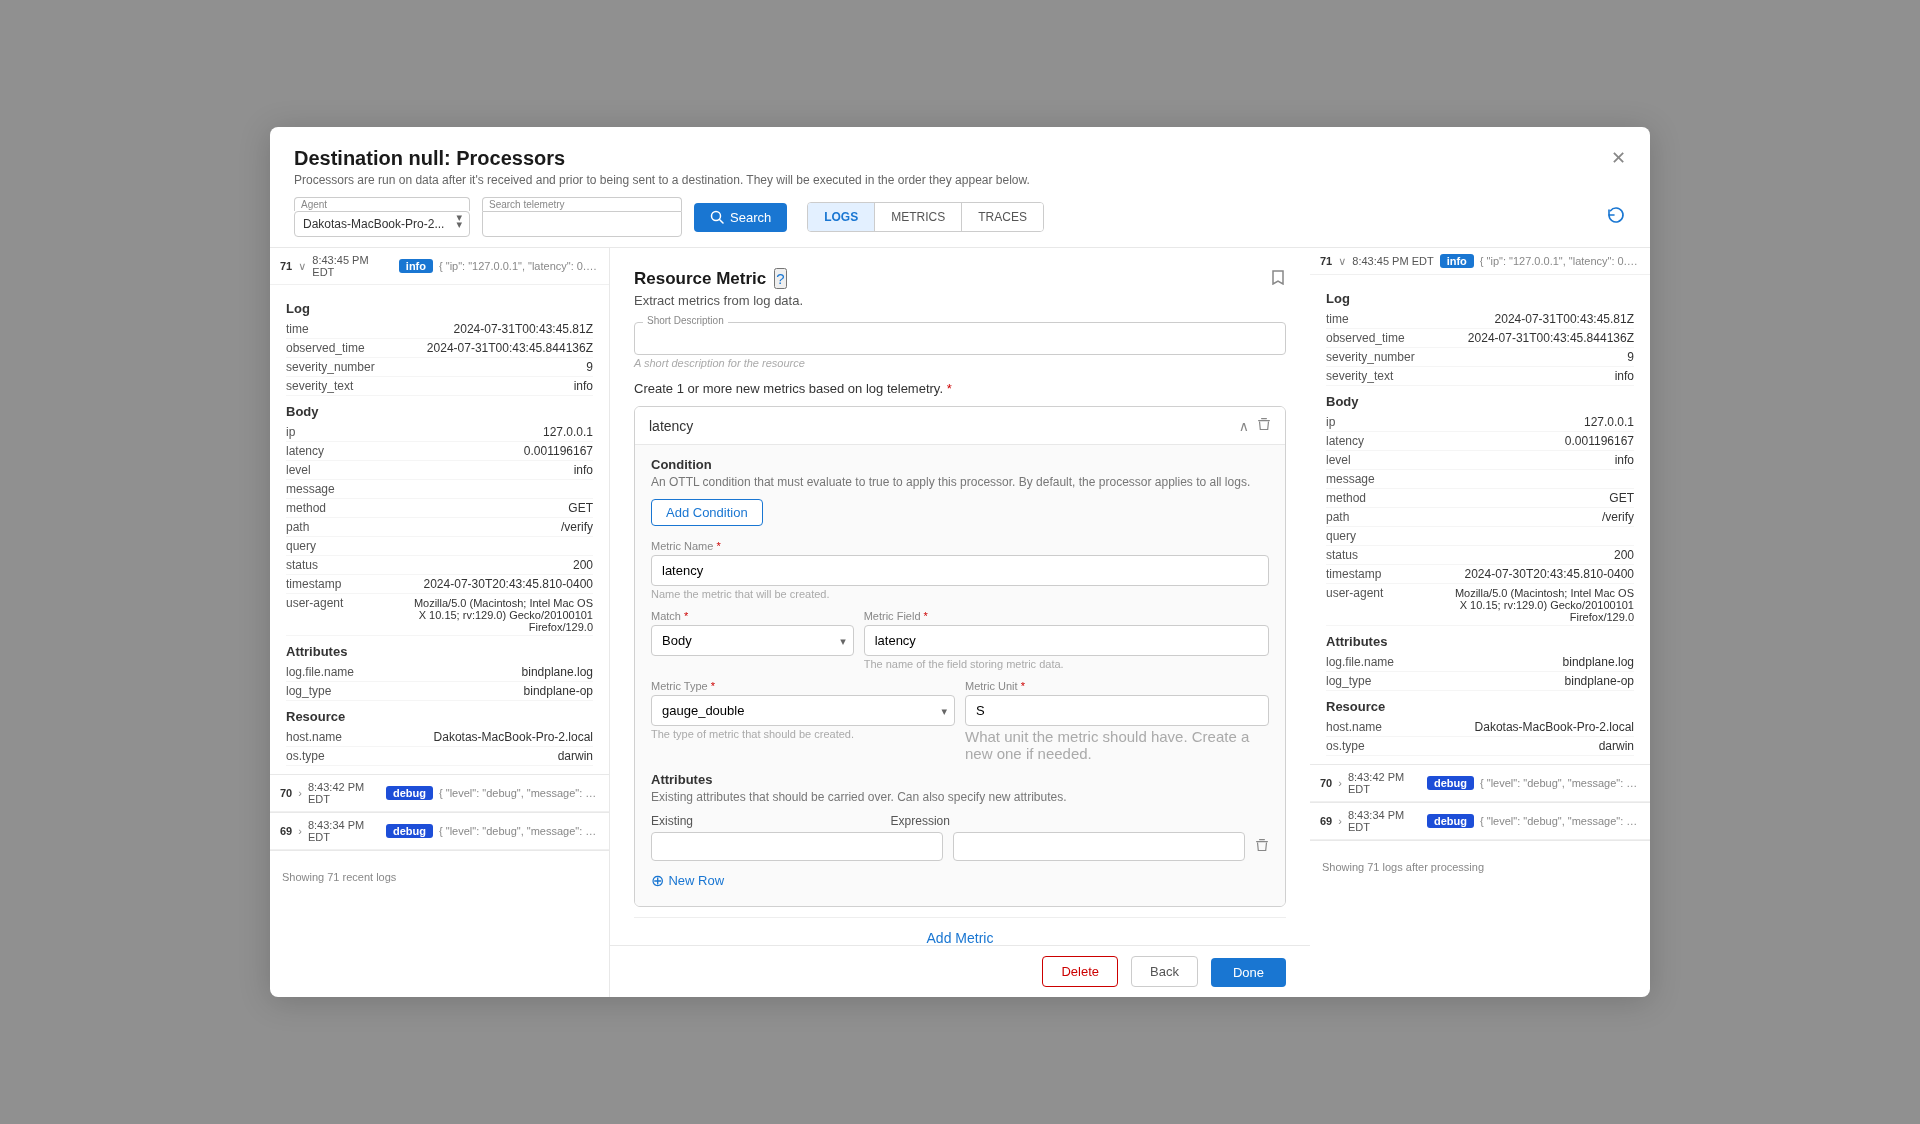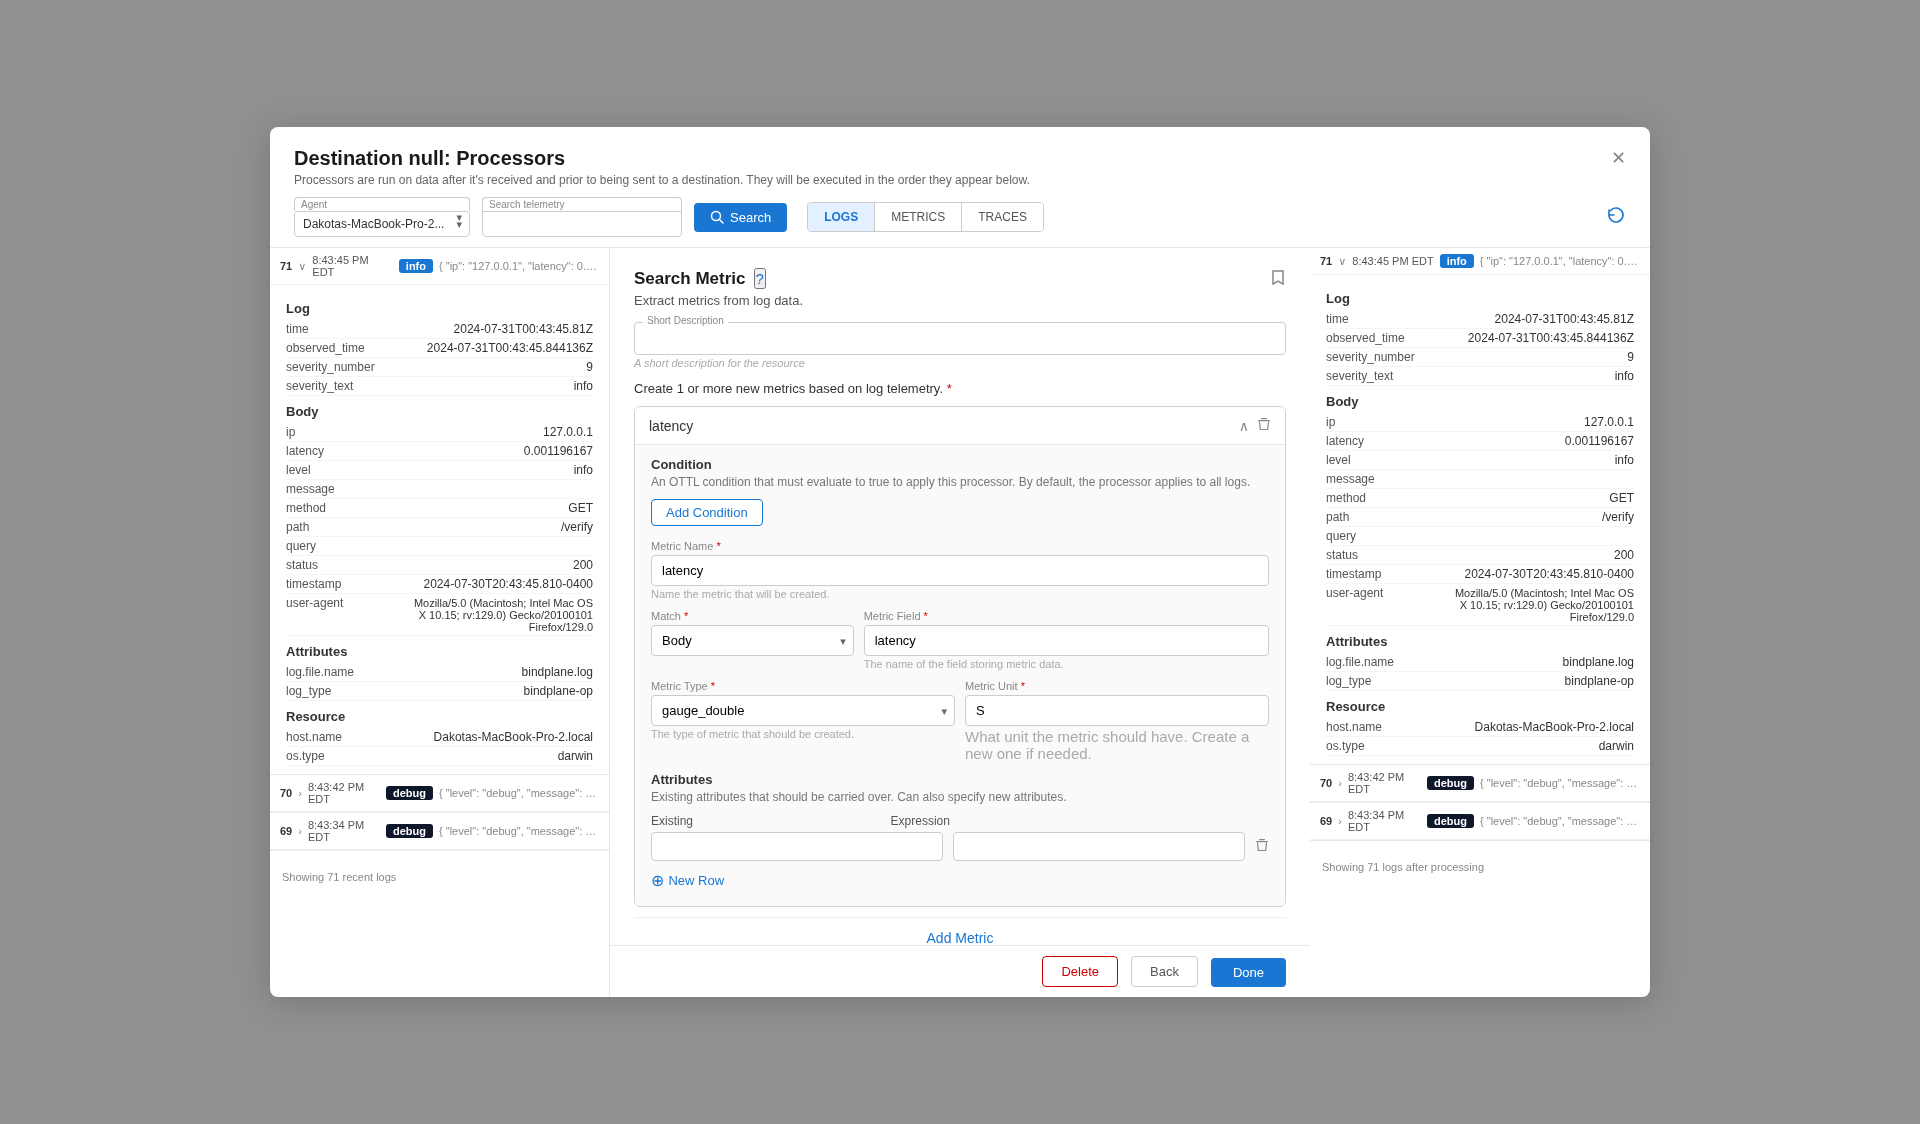--- a/index.html
+++ b/index.html
@@ -22,21 +22,21 @@
     .tab-btn.active { background: #e3f0ff; color: #1976d2; font-weight: 600; }
     .refresh-btn { margin-left: auto; background: none; border: none; cursor: pointer; color: #1976d2; font-size: 18px; }
     .main-content { display: flex; flex: 1; overflow: hidden; }
     .log-panel { width: 340px; flex-shrink: 0; border-right: 1px solid #e8e8e8; overflow-y: auto; padding: 0; }
     .log-entry-header { display: flex; align-items: center; gap: 6px; padding: 6px 10px; background: #fff; border-bottom: 1px solid #f0f0f0; font-size: 11px; color: #555; }
     .log-count { font-weight: 600; color: #333; }
     .log-expand { color: #888; cursor: pointer; }
     .log-time { color: #555; }
     .badge { border-radius: 3px; padding: 1px 7px; font-size: 11px; font-weight: 600; }
     .badge-info { background: #1976d2; color: #fff; }
-    .badge-debug { background: #0f172a; color: #fff; }
+    .badge-debug { background: #1d4ed8; color: #fff; }
     .log-raw { color: #888; font-size: 11px; overflow: hidden; text-overflow: ellipsis; white-space: nowrap; max-width: 160px; }
     .log-detail { padding: 8px 16px; background: #fff; }
     .log-section-title { font-weight: 700; color: #333; margin: 8px 0 4px 0; font-size: 13px; }
     .log-row { display: flex; justify-content: space-between; align-items: baseline; padding: 2px 0; border-bottom: 1px solid #f5f5f5; }
     .log-key { color: #555; font-size: 12px; min-width: 100px; }
     .log-val { color: #333; font-size: 12px; text-align: right; max-width: 180px; overflow: hidden; text-overflow: ellipsis; white-space: nowrap; }
     .log-footer { padding: 20px 12px; font-size: 11px; color: #888; border-top: 1px solid #e8e8e8; }
     .extract-header { display: flex; align-items: center; gap: 8px; margin-bottom: 4px; }
     .extract-title { font-size: 17px; font-weight: 600; color: #1a1a1a; }
     .help-icon { color: #1976d2; cursor: pointer; font-size: 15px; }
@@ -235,21 +235,21 @@
           <span class="badge badge-debug">debug</span>
           <span class="log-raw">{ "level": "debug", "message": "cleaning up...</span>
         </div>
         <div class="log-footer">Showing 71 recent logs</div>
       </div>
 
       <div style="flex:1;display:flex;flex-direction:column;overflow:hidden;">
         <div style="flex:1;overflow-y:auto;padding:20px 24px;">
 
           <div class="extract-header">
-            <span class="extract-title">Search Metric</span>
+            <span class="extract-title">Resource Metric</span>
             <button class="help-icon">?</button>
             <button class="bookmark-btn" style="margin-left:auto;">
               <svg width="16" height="16" viewBox="0 0 16 16" fill="none">
                   <path d="M3 2h10v13l-5-3-5 3V2z" stroke="#888" stroke-width="1.5"></path>
                 </svg>
             </button>
           </div>
           <div class="extract-subtitle">Extract metrics from log data.</div>
 
           <div class="form-group">

